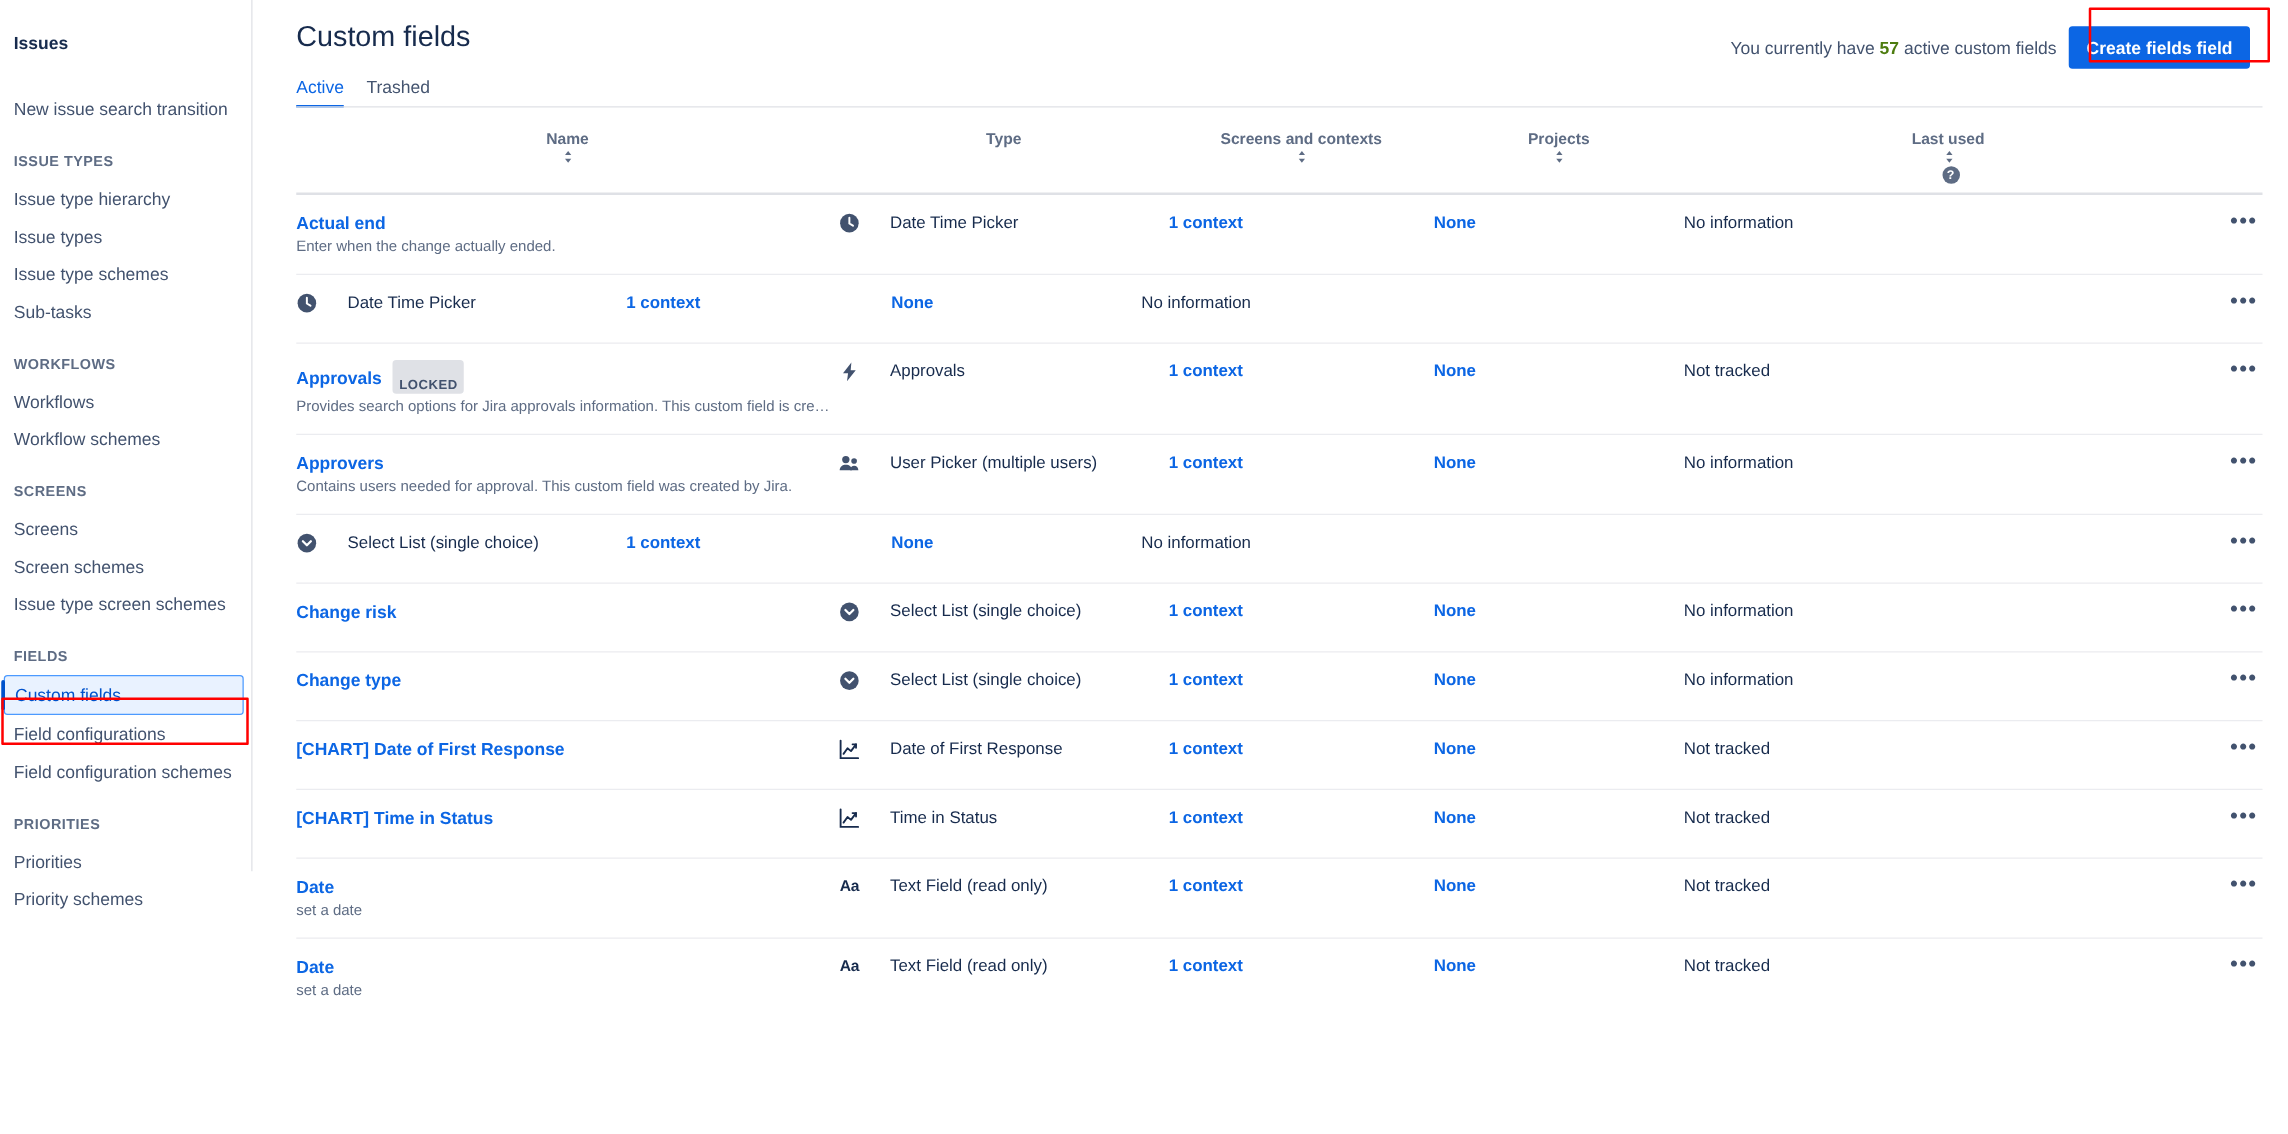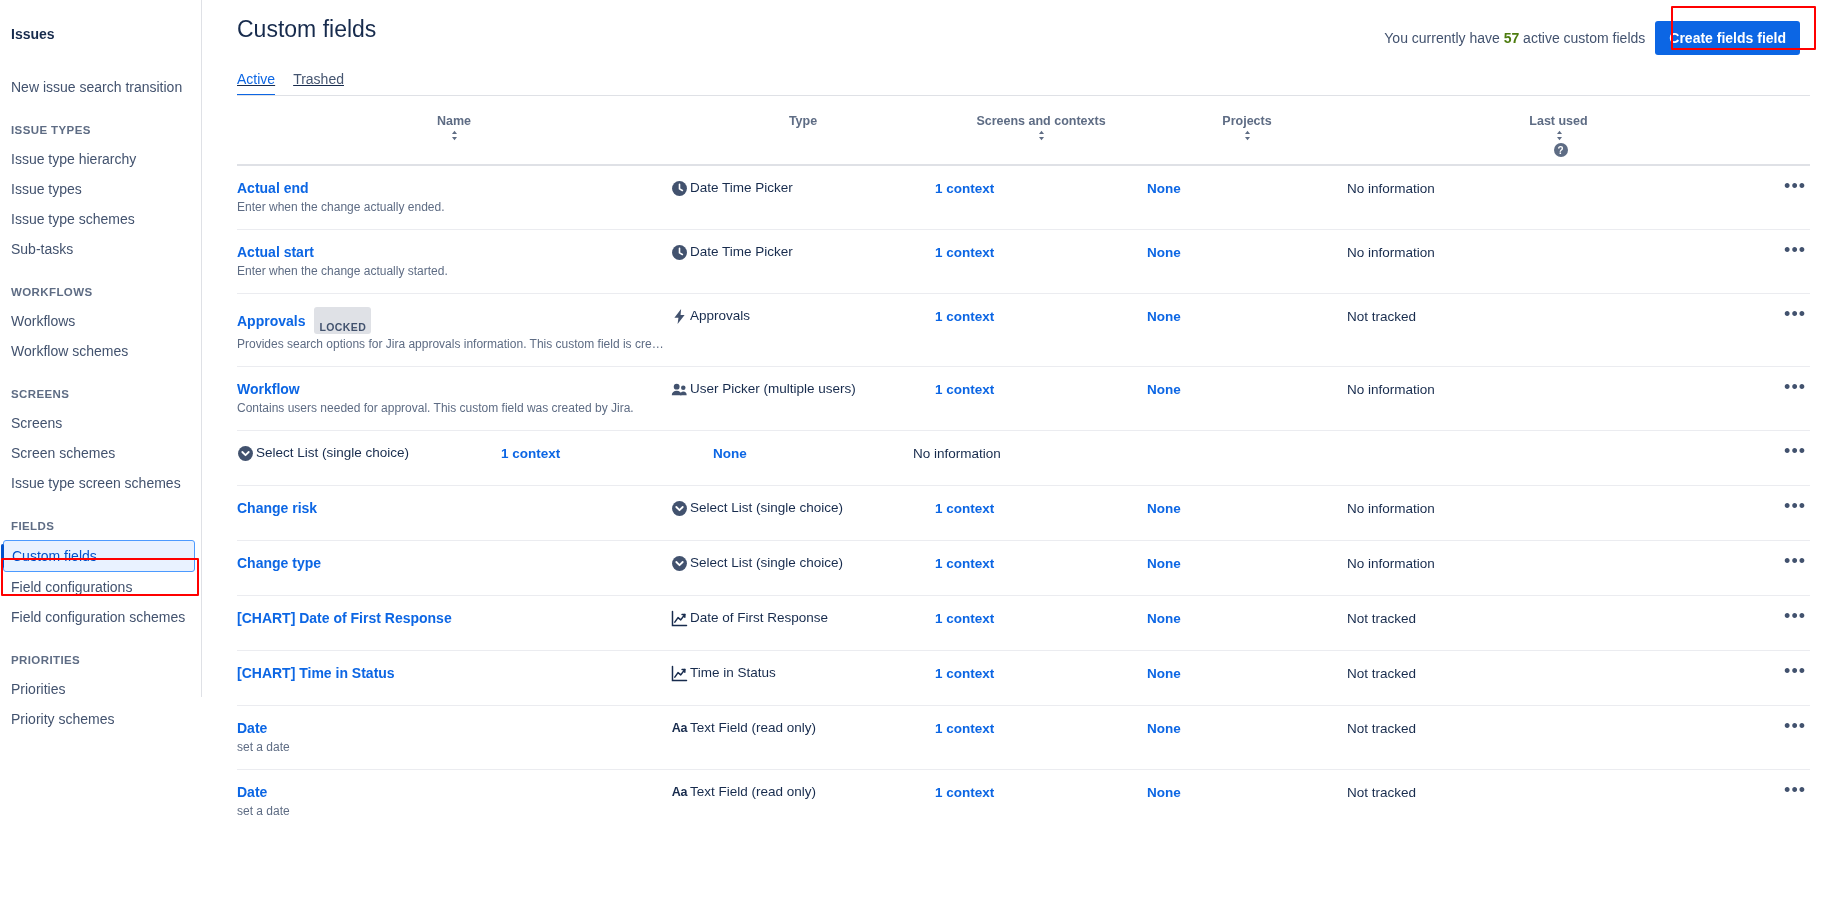--- a/index.html
+++ b/index.html
@@ -77,21 +77,21 @@
     background: #0c66e4; color: #ffffff; border: none; border-radius: 3px;
     font-family: "Liberation Sans", sans-serif;
     font-size: 14px; font-weight: bold; padding: 9px 14px; cursor: pointer;
     white-space: nowrap; line-height: 16px;
   }
   #annot-create { right: 14px; top: 6px; width: 145px; height: 44px; }
 
   
   .tabs {
     display: flex; gap: 18px; padding: 0 35px;
-    margin-top: 10px; position: relative; text-decoration: underline;
+    margin-top: 0; position: relative;
   }
   .tab {
     font-size: 14px; color: #44546f; padding-bottom: 8px;
     cursor: pointer; position: relative; line-height: 18px;
   }
   .tab.active { color: #0c66e4; font-weight: 500; }
   .tab.active::after {
     content: ""; position: absolute; left: 0; right: 0; bottom: 0;
     height: 2px; background: #0c66e4;
   }
@@ -143,21 +143,21 @@
   .name-line { display: flex; align-items: center; gap: 9px; }
   .badge-locked {
     background: #dfe1e6; color: #42526e; font-size: 10.5px; font-weight: bold;
     letter-spacing: 0.4px; border-radius: 3px; padding: 14px 5px 1px 5px;
     line-height: 12px;
   }
   .cell-desc {
     font-size: 12px; color: #5e6c84; margin-top: 3px; line-height: 15px;
     max-width: 430px; white-space: nowrap; overflow: hidden; text-overflow: ellipsis;
   }
-  .type-cell { display: flex; align-items: center; gap: 2px; font-size: 13.5px; color: #172b4d; line-height: 18px; }
+  .type-cell { display: flex; align-items: center; gap: 24px; font-size: 13.5px; color: #172b4d; line-height: 18px; }
   .type-ico { flex: 0 0 auto; width: 17px; height: 17px; display: flex; align-items: center; justify-content: center; color: #42526e; }
   .type-ico.aa { font-size: 12.5px; font-weight: bold; color: #172b4d; letter-spacing: -0.3px; }
   .plain { font-size: 13.5px; color: #172b4d; line-height: 18px; }
   .link-sm { font-size: 13.5px; color: #0c66e4; font-weight: bold; cursor: pointer; line-height: 18px; }
   .menu-dots {
     color: #42526e; font-size: 18px; letter-spacing: 1px; cursor: pointer;
     line-height: 14px; padding: 0 4px; user-select: none;
   }
   .sort-ico { display: inline-flex; flex-direction: column; line-height: 0; margin-left: 1px; }
   .help-ico {
@@ -280,26 +280,20 @@
               </div>
             </div>
             <div class="c-ctx"><span class="link-sm">1 context</span></div>
             <div class="c-proj"><span class="link-sm">None</span></div>
             <div class="c-last"><span class="plain">No information</span></div>
             <div class="c-menu">
               <span class="menu-dots">•••</span>
             </div>
           </div>
           <div class="trow">
-            <div class="c-name">
-              <div class="name-line">
-                <a class="cell-link">Actual start</a>
-              </div>
-              <div class="cell-desc">Enter when the change actually started.</div>
-            </div>
             <div class="c-type">
               <div class="type-cell">
                 <span class="type-ico">
                   <svg width="17" height="17" viewBox="0 0 16 16">
                     <circle cx="8" cy="8" r="7" fill="#42526e"></circle>
                     <path d="M8 4v4.3l2.7 1.6" stroke="#fff" stroke-width="1.5" fill="none" stroke-linecap="round"></path>
                   </svg>
                 </span>
                 <span>Date Time Picker</span>
               </div>
@@ -332,21 +326,21 @@
             <div class="c-ctx"><span class="link-sm">1 context</span></div>
             <div class="c-proj"><span class="link-sm">None</span></div>
             <div class="c-last"><span class="plain">Not tracked</span></div>
             <div class="c-menu">
               <span class="menu-dots">•••</span>
             </div>
           </div>
           <div class="trow">
             <div class="c-name">
               <div class="name-line">
-                <a class="cell-link">Workflow</a>
+                <a class="cell-link">Approvers</a>
               </div>
               <div class="cell-desc">Contains users needed for approval. This custom field was created by Jira.</div>
             </div>
             <div class="c-type">
               <div class="type-cell">
                 <span class="type-ico">
                   <svg width="18" height="17" viewBox="0 0 18 16">
                     <circle cx="6" cy="5" r="3.1" fill="#42526e"></circle>
                     <path d="M0.8 14c0-2.9 2.3-4.6 5.2-4.6S11.2 11.1 11.2 14z" fill="#42526e"></path>
                     <circle cx="13" cy="6.2" r="2.4" fill="#42526e"></circle>

